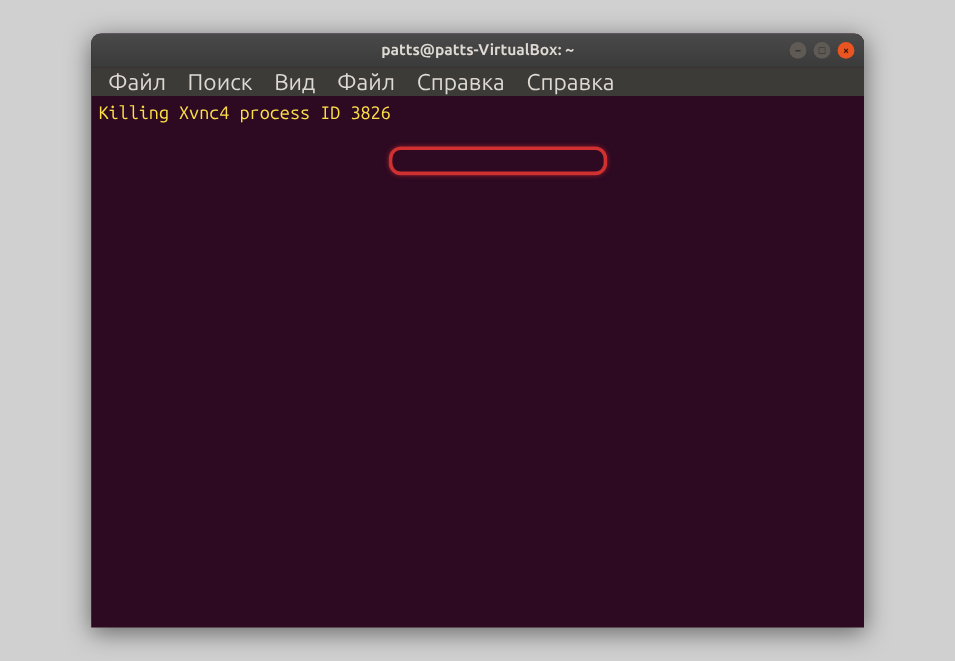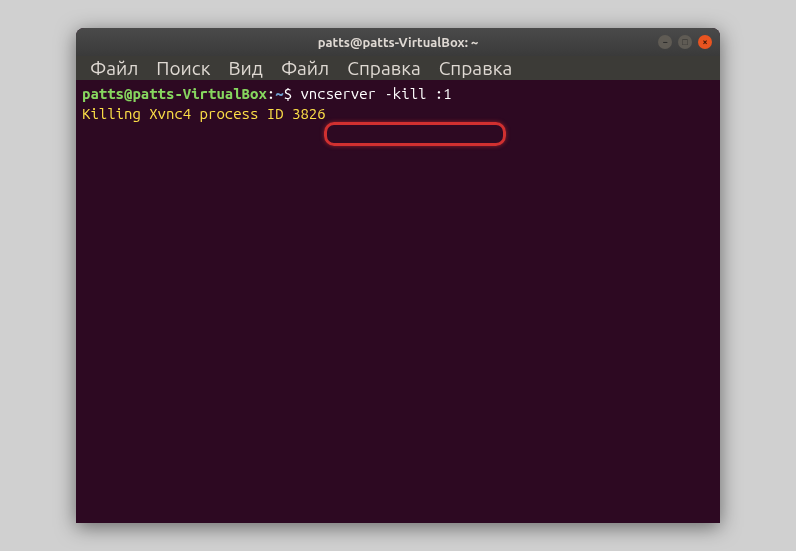--- a/index.html
+++ b/index.html
@@ -143,17 +143,16 @@
   </div>
   <div class="menubar">
     <div class="menu-item">Файл</div>
     <div class="menu-item">Поиск</div>
     <div class="menu-item">Вид</div>
     <div class="menu-item">Файл</div>
     <div class="menu-item">Справка</div>
     <div class="menu-item">Справка</div>
   </div>
   <div class="terminal-body">
-    <div class="term-line"><span class="prompt-user">patts@patts-VirtualBox</span><span class="prompt-colon">:</span><span class="prompt-path">~</span><span class="prompt-dollar">$ </span><span class="cmd-text">vncserver -kill :1</span></div>
     <div class="term-line"><span class="output-text">Killing Xvnc4 process ID 3826</span></div>
     <div class="highlight-box" style="top: 42px; left: 248px; width: 182px; height: 24px;"></div>
   </div>
 </div>
 
 </body></html>

